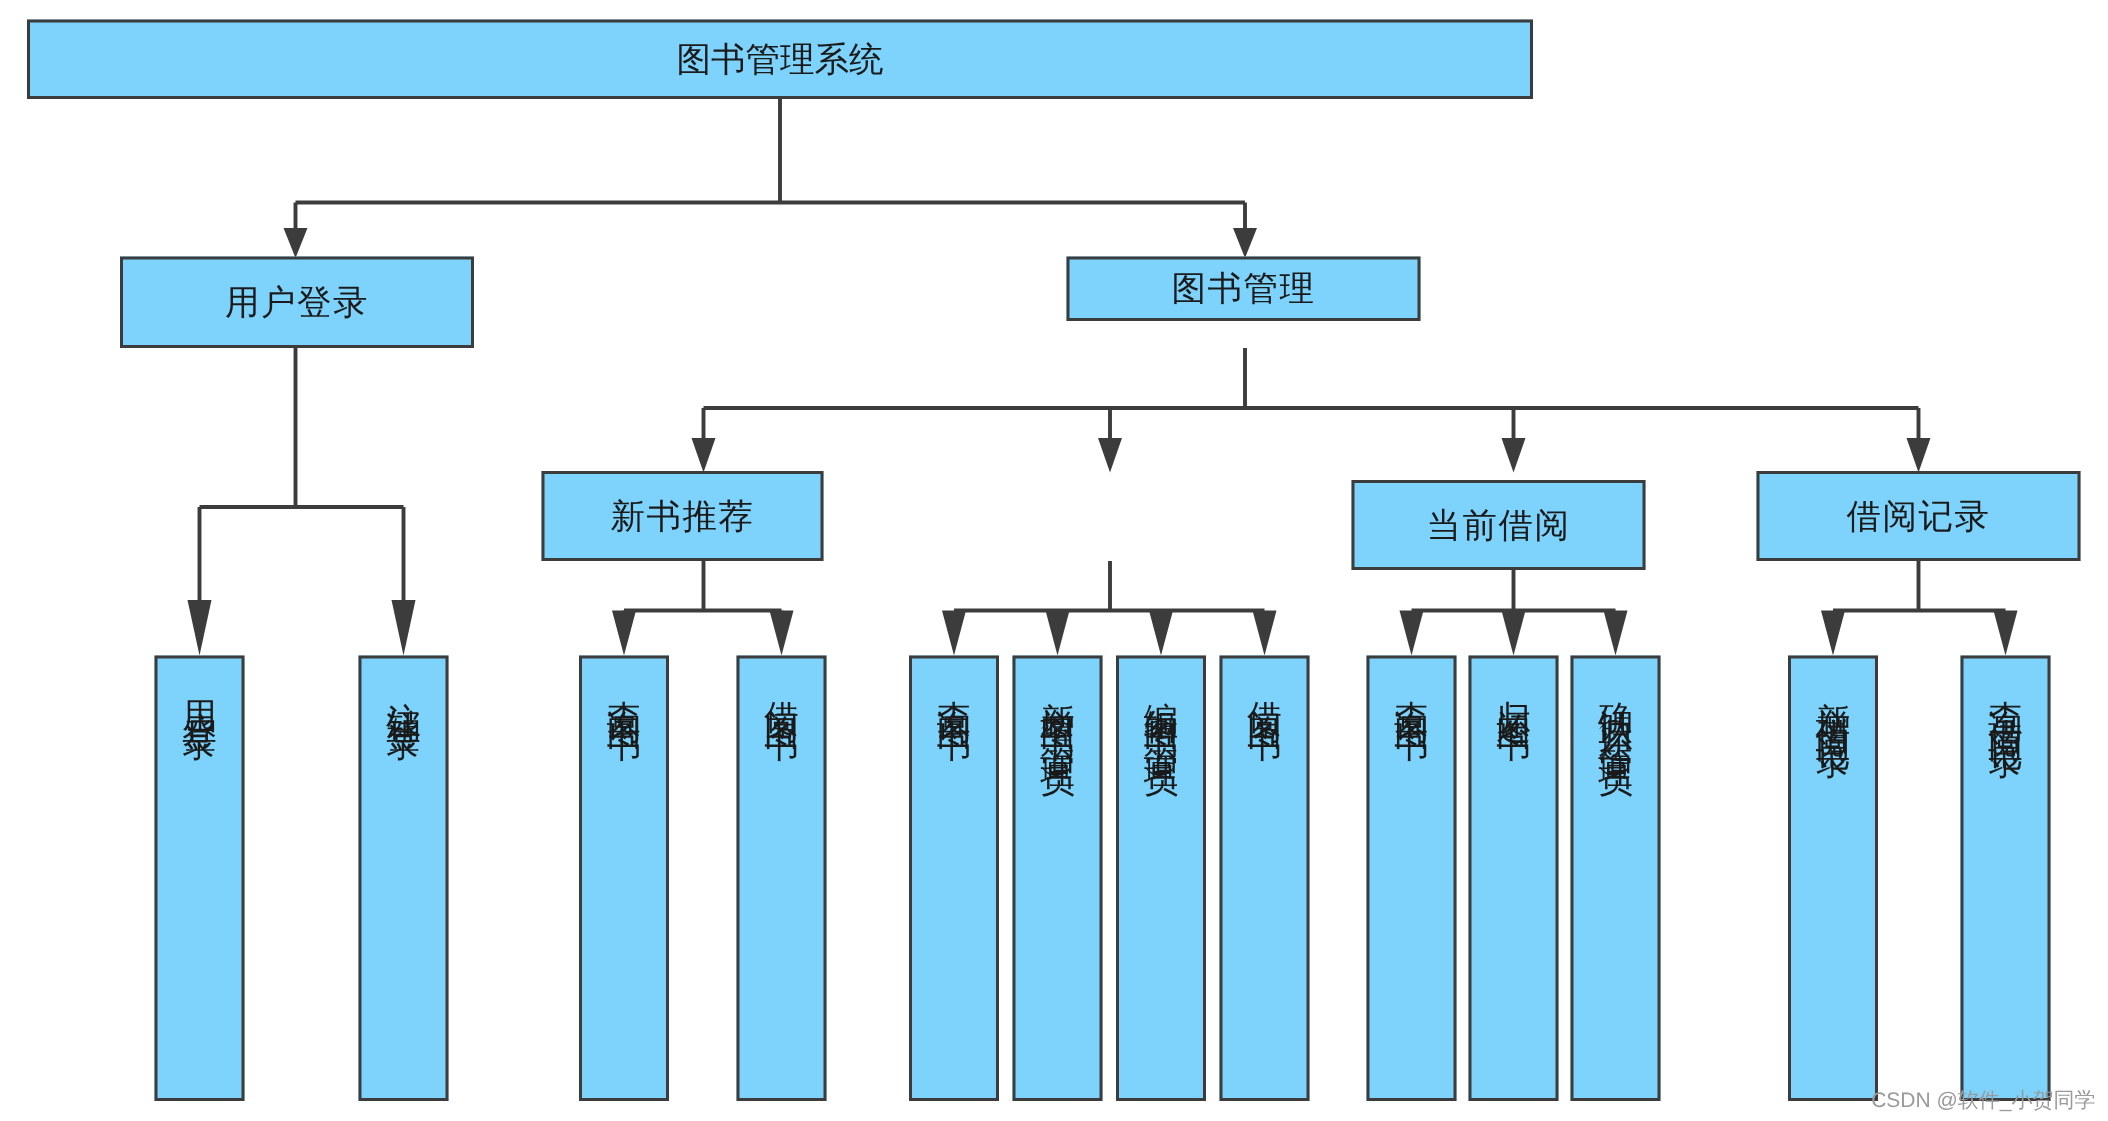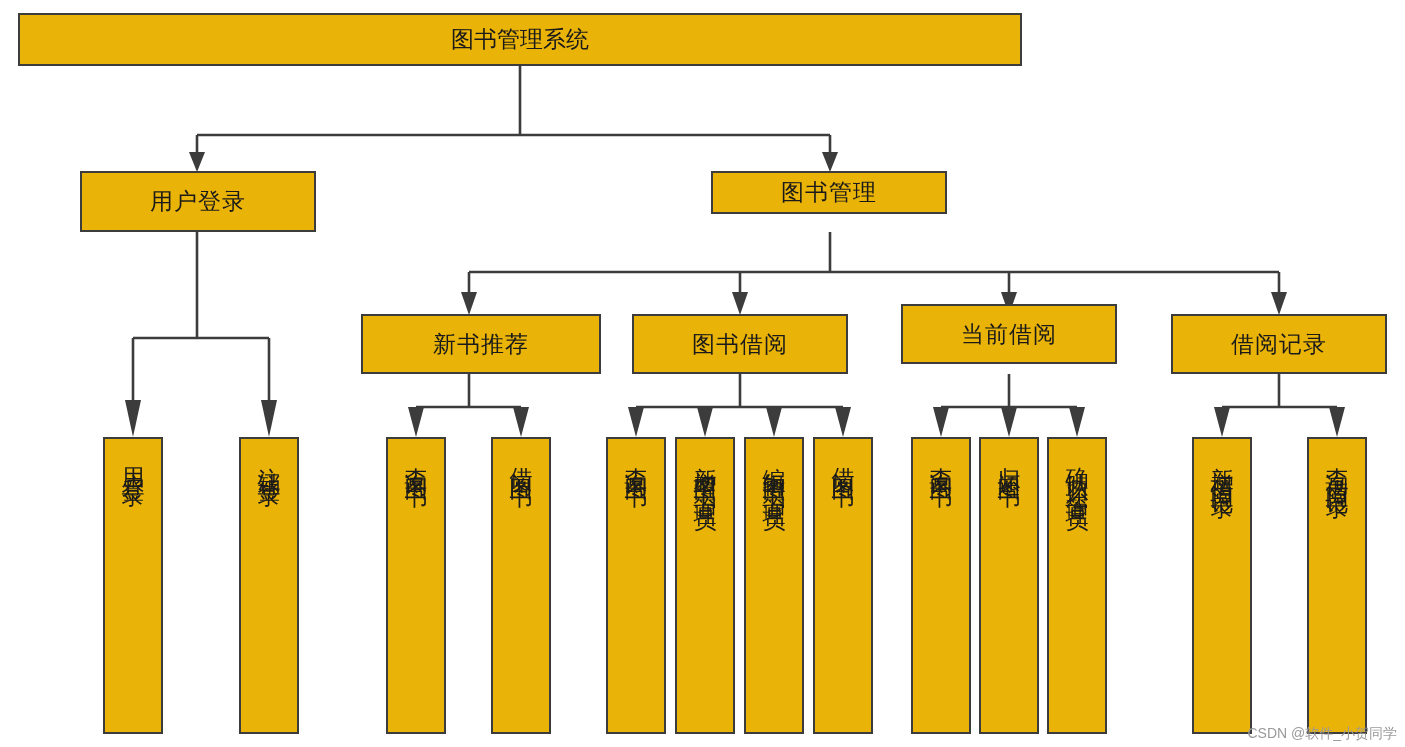--- a/index.html
+++ b/index.html
@@ -14,21 +14,21 @@
     width:1405px;
     height:747px;
     overflow:hidden;
     background:#ffffff;
   }
   
   .node{
     position:absolute;
     box-sizing:border-box;
     border:2.5px solid #3c3c3c;
-    background:#eab308;
+    background:#7dd3fc;
     display:flex;
     align-items:center;
     justify-content:center;
     text-align:center;
     color:#1a1a1a;
     line-height:1.0;
   }
   .node.h{
     font-size:23px;
     letter-spacing:1px;
@@ -133,25 +133,24 @@
     <polygon points="1214,407 1230,407 1222,437"></polygon>
     <polygon points="1329,407 1345,407 1337,437"></polygon>
   </svg>
 
   <div class="node root" style="left:18px;top:13px;width:1004px;height:53px;">图书管理系统</div>
 
   <div class="node h" style="left:80px;top:171px;width:236px;height:61px;">用户登录</div>
 
   <div class="node h" style="left:711px;top:171px;width:236px;height:43px;">图书管理</div>
 
-  <div class="node h" style="left:361px;top:314px;width:240px;height:60px;">新书推荐</div>
+  <div class="node h" style="left:361px;top:314px;width:188px;height:60px;">新书推荐</div>
 
-  <div class="node h" style="left:632px;top:314px;width:216px;height:60px;">图书借阅</div>
 
-  <div class="node h" style="left:901px;top:304px;width:216px;height:60px;">当前借阅</div>
+  <div class="node h" style="left:901px;top:320px;width:196px;height:60px;">当前借阅</div>
 
   <div class="node h" style="left:1171px;top:314px;width:216px;height:60px;">借阅记录</div>
 
   <div class="node v" style="left:103px;top:437px;width:60px;height:297px;">
     <span class="vtext">用户登录</span>
   </div>
   <div class="node v" style="left:239px;top:437px;width:60px;height:297px;">
     <span class="vtext">注销登录</span>
   </div>
 

